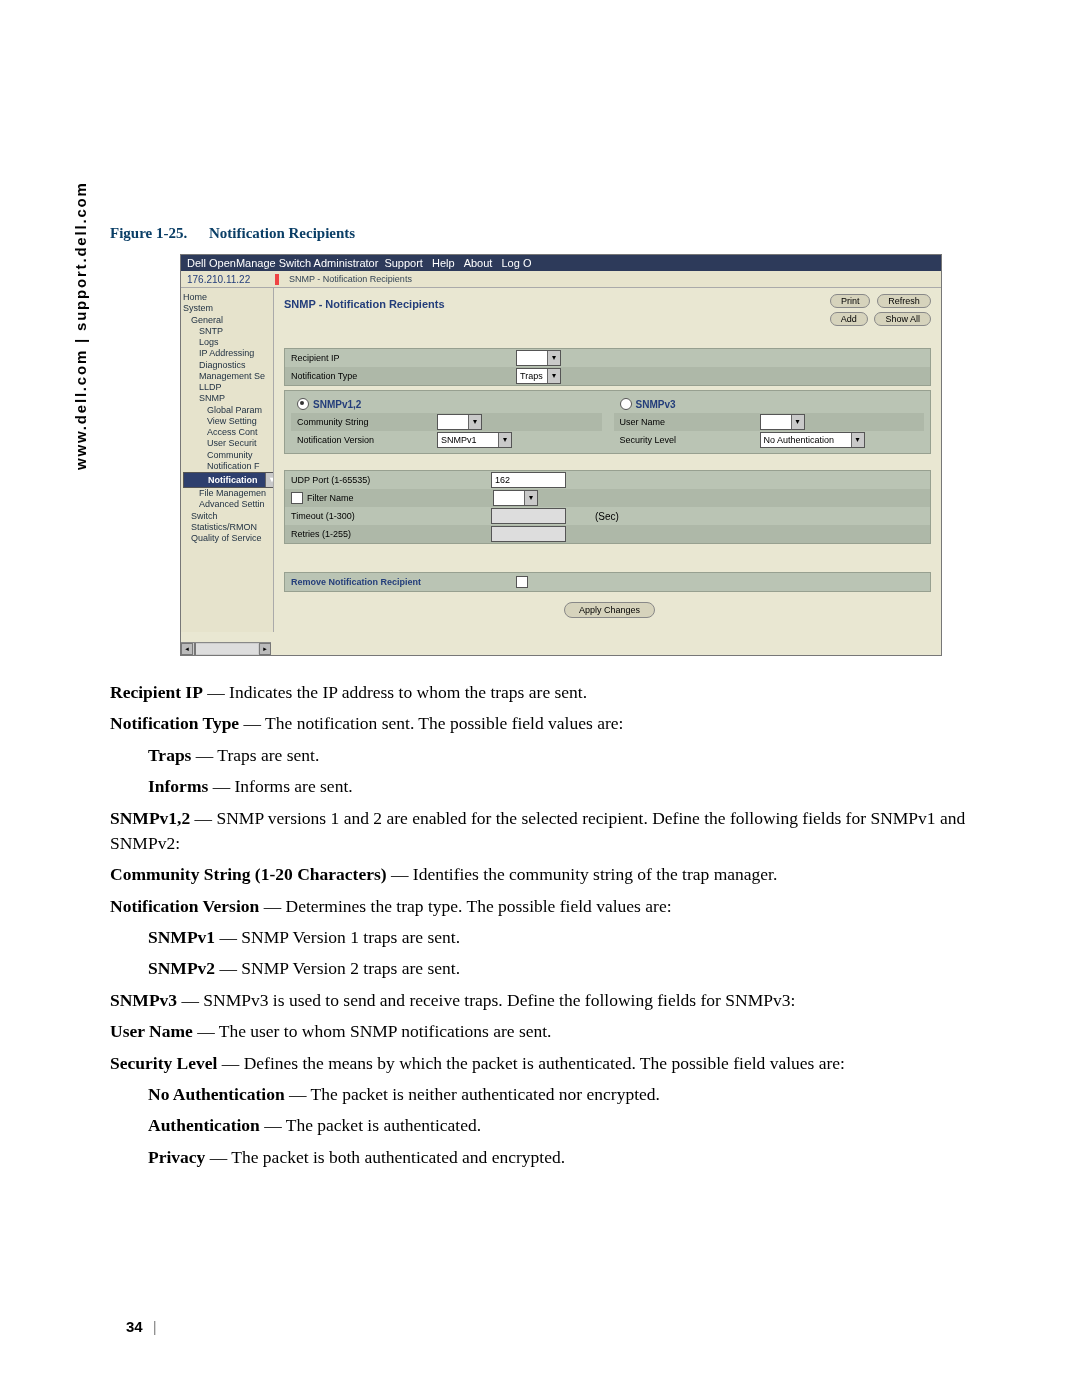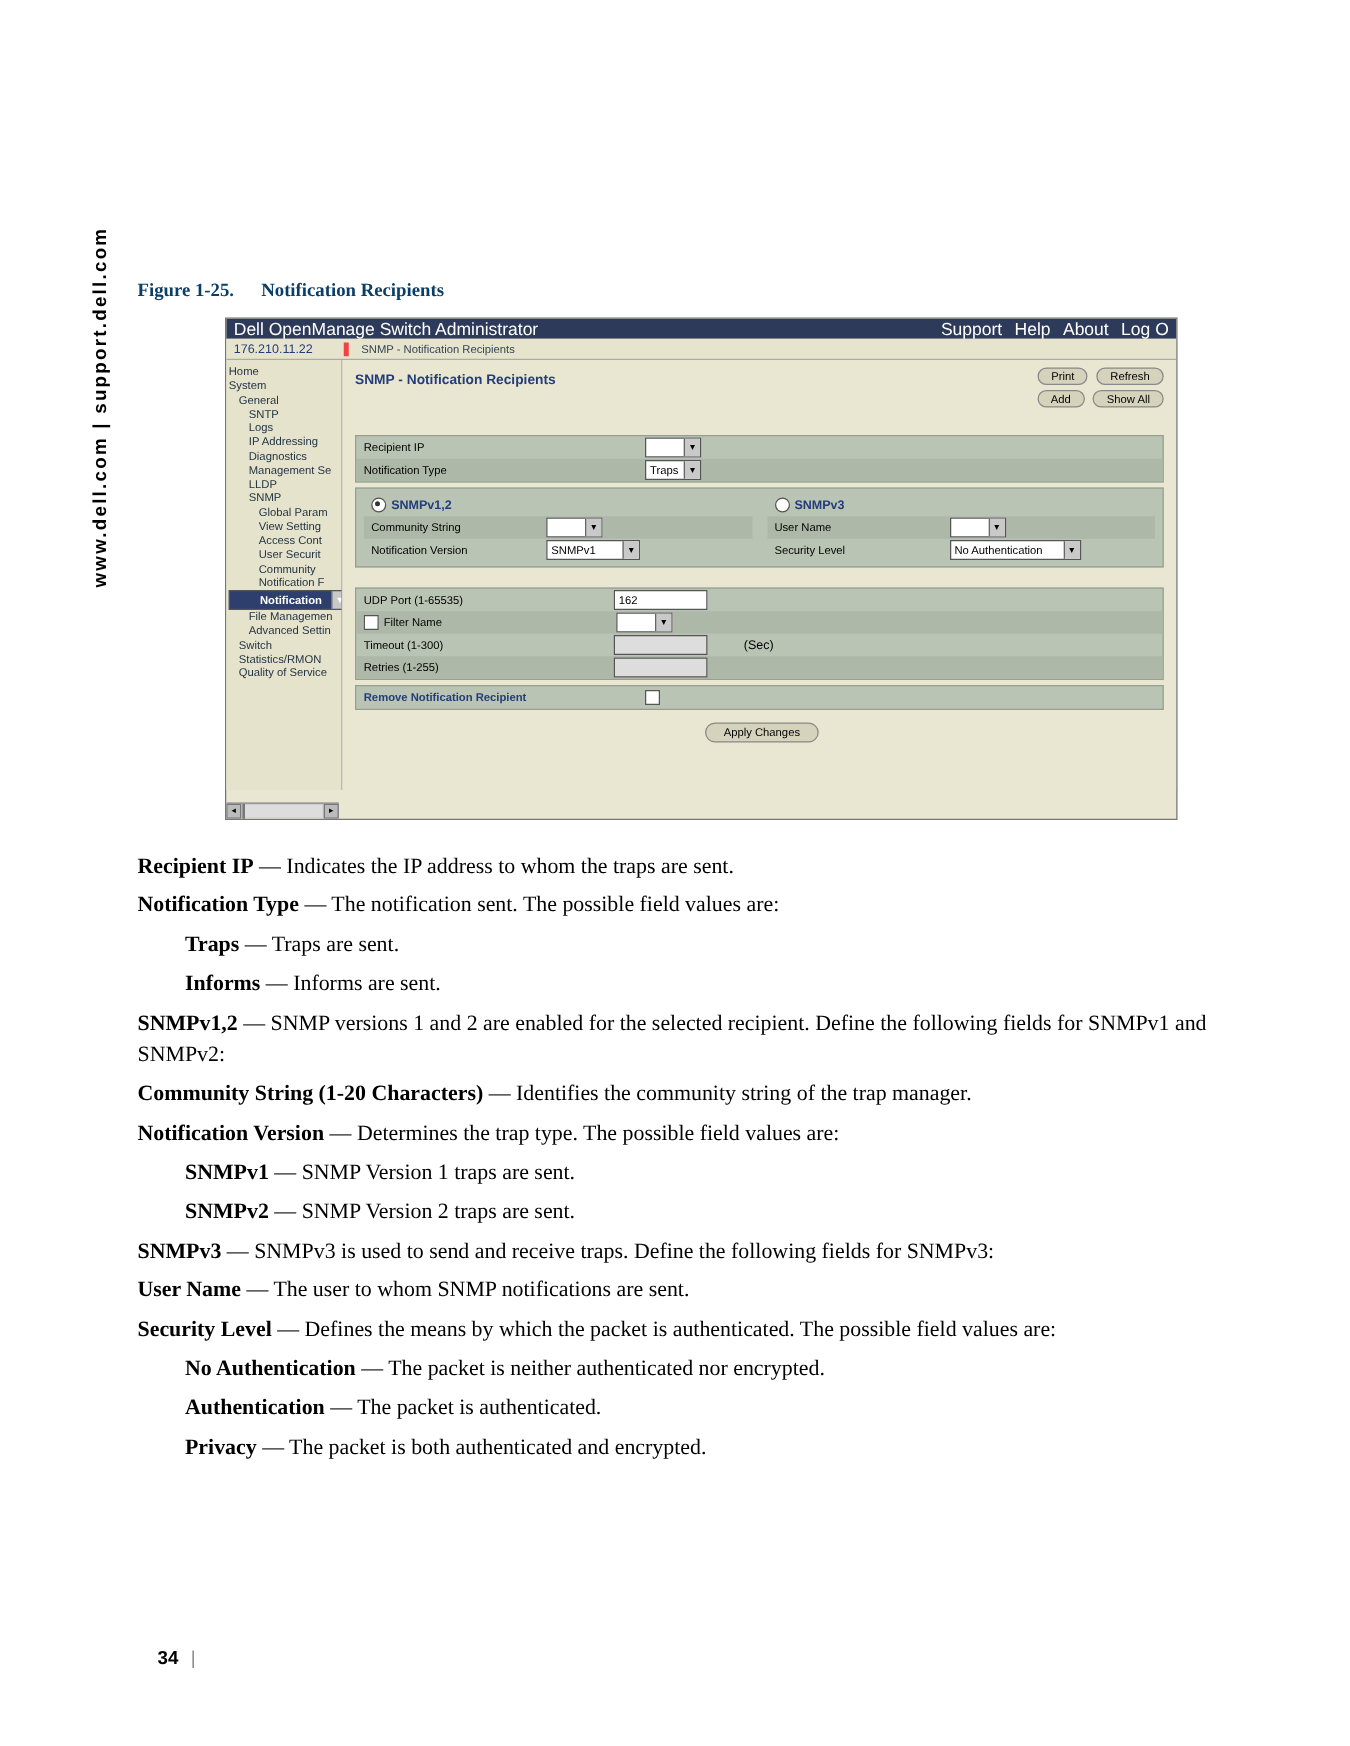--- a/index.html
+++ b/index.html
@@ -1,21 +1,21 @@
 <!DOCTYPE html>
 <html><head>
 <meta charset="utf-8">
 <style>
 html,body{margin:0;padding:0;background:#fff;font-family:Georgia,serif;color:#000}
 .page{width:1080px;height:1397px;position:relative;box-sizing:border-box;padding:50px 60px 50px 100px}
 .side-url{position:absolute;left:72px;top:470px;transform:rotate(-90deg);transform-origin:left top;font-family:Arial,sans-serif;font-weight:bold;font-size:15px;letter-spacing:.12em;color:#000}
 .caption{font-family:Liberation Serif, serif;font-weight:bold;font-size:15px;color:#0a3e66;margin:175px 0 12px 10px}
 .caption .num{margin-right:18px}
 .shot{margin-left:80px;width:760px;height:400px;background:#e9e7d2;border:1px solid #777;font-family:Verdana,Arial,sans-serif;font-size:10px;position:relative;overflow:hidden}
-.shot .titlebar{background:#2d3a5a;color:#fff;height:16px;display:flex;justify-content:space-between;align-items:center;font-size:14px;padding:0 6px}
+.shot .titlebar{background:#2d3a5a;color:#fff;height:16px;display:flex;align-items:center;font-size:11px;padding:0 6px}
 .shot .titlebar .links span{margin-left:6px}
 .shot .brandrow{background:#1a3a5f;color:#fff;height:24px;display:flex;justify-content:space-between;align-items:center;padding:0 8px}
 .shot .brandrow .dell{font-family:Arial;font-weight:bold;font-style:italic;font-size:15px;letter-spacing:.08em}
 .shot .brandrow .pc{font-size:9px;color:#ecd}
 .shot .iprow{background:#e7e4cd;height:16px;display:flex;align-items:center;border-bottom:1px solid #aaa;font-size:10px}
 .shot .iprow .ip{width:88px;font-weight:normal;color:#233d7a;padding-left:6px;border-right:4px solid #ef4444}
 .shot .iprow .crumb{padding-left:10px;font-size:9px;color:#345}
 .shot .body{display:flex;height:calc(100% - 56px)}
 .shot .tree{width:88px;background:#e6e3cc;border-right:1px solid #aaa;padding:4px 2px;font-size:9px;color:#234;line-height:1.25;overflow:hidden}
 .shot .tree .item{white-space:nowrap}
@@ -154,21 +154,21 @@
               <span class="lbl">Timeout (1-300)</span>
               <span style="margin-left:60px" class="txt gray"></span>
               <span style="margin-left:29px;font-size:10px">(Sec)</span>
             </div>
           <div class="row dark">
               <span class="lbl">Retries (1-255)</span>
               <span style="margin-left:60px" class="txt gray"></span>
             </div>
         </div>
 
-        <div class="panel" style="margin-top:4px">
+        <div class="panel" style="margin-top:28px">
           <div class="row">
               <span class="lbl bold" style="width:210px">Remove Notification Recipient</span>
               <span style="margin-left:15px" class="chk"></span>
             </div>
         </div>
 
         <div class="apply"><span class="pill" style="padding:2px 14px">Apply Changes</span></div>
       </div>
     </div>
     <div class="scroll">

